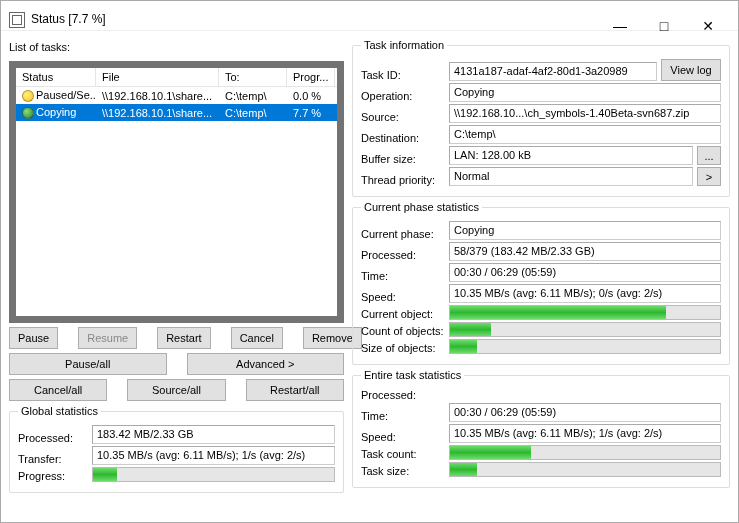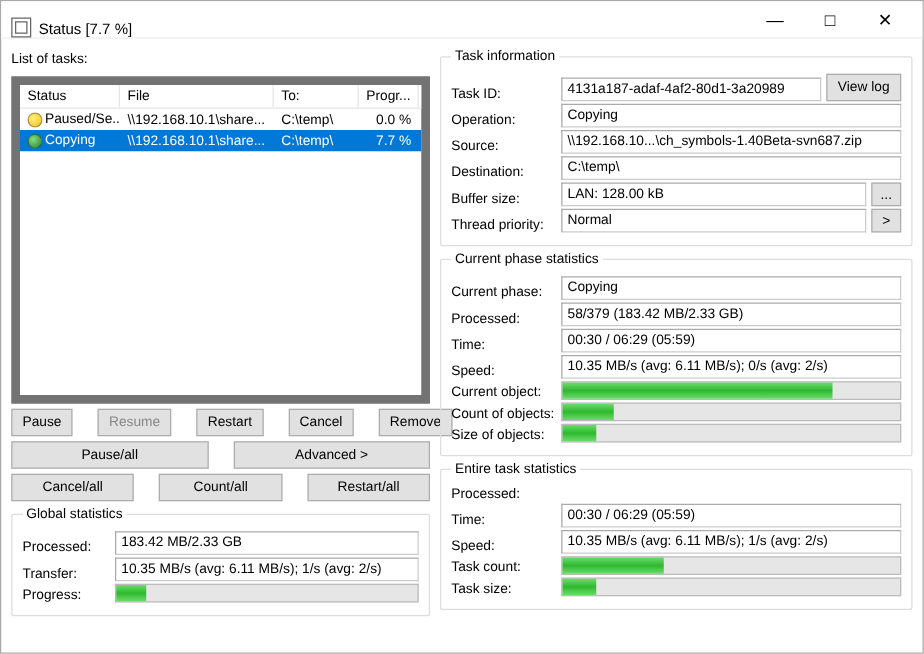--- a/index.html
+++ b/index.html
@@ -1,32 +1,32 @@
 <!DOCTYPE html>
 <html><head>
 <meta charset="utf-8">
 <style>
 *{box-sizing:border-box;margin:0;padding:0;font-family:"Segoe UI",Tahoma,sans-serif;font-size:11px;color:#000}
 body{background:#fff;width:739px;height:523px;overflow:hidden;border:1px solid #aaa}
-.titlebar{height:30px;background:#fff;display:flex;align-items:flex-end;padding:0 8px;border-bottom:1px solid #eee}
+.titlebar{height:30px;background:#fff;display:flex;align-items:flex-start;padding:11px 8px;border-bottom:1px solid #eee}
 .titlebar .ticon{width:16px;height:16px;border:1px solid #666;margin-right:6px;display:inline-block;position:relative}
 .titlebar .ticon::after{content:"";position:absolute;left:2px;top:2px;width:8px;height:8px;border:1px solid #666}
 .titlebar .title{flex:1;font-size:12px}
 .winctl{display:flex}
 .winctl div{width:44px;height:28px;display:flex;align-items:center;justify-content:center;font-size:14px}
 .body{display:flex;padding:8px;gap:8px;height:calc(100% - 30px)}
 .left{width:335px;display:flex;flex-direction:column;gap:4px}
 .right{flex:1;display:flex;flex-direction:column;gap:4px}
 fieldset{border:1px solid #ddd;padding:6px 8px 8px;border-radius:2px}
 legend{font-size:11px;padding:0 3px}
 .label{padding:2px 0 4px}
 .listbox{border:7px solid #737373;height:262px;background:#fff}
 .lhead{display:flex;background:#fff;border-bottom:1px solid #e5e5e5}
 .lhead div{padding:3px 6px;border-right:1px solid #e5e5e5}
-.c1{width:80px}.c2{width:123px}.c3{width:68px}.c4{width:48px;text-align:right}
+.c1{width:80px}.c2{width:123px}.c3{width:68px}.c4{width:48px;text-align:left}
 .lrow{display:flex;align-items:center;height:17px}
 .lrow div{padding:1px 6px;white-space:nowrap;overflow:hidden}
 .lrow.sel{background:#0078d7}
 .lrow.sel div{color:#fff}
 .sic{width:12px;height:12px;border-radius:50%;display:inline-block;margin:0 2px 0 4px;vertical-align:middle;border:1px solid rgba(0,0,0,.3)}
 .sic.y{background:radial-gradient(circle at 35% 35%,#fff176,#fbc02d)}
 .sic.g{background:radial-gradient(circle at 35% 35%,#80e27e,#2e7d32)}
 .btnrow{display:flex;gap:20px}
 .btnrow button{flex:1}
 button{background:#e1e1e1;border:1px solid #adadad;padding:3px 8px;font-size:11px;cursor:default;height:22px}
@@ -84,21 +84,21 @@
 <button>Restart</button>
 <button>Cancel</button>
 <button>Remove</button>
 </div>
 <div class="btnrow">
 <button>Pause/all</button>
 <button>Advanced &gt;</button>
 </div>
 <div class="btnrow">
 <button>Cancel/all</button>
-<button>Count/all</button>
+<button>Source/all</button>
 <button>Restart/all</button>
 </div>
 <fieldset class="ginner">
 <legend>Global statistics</legend>
 <div class="kv">
           <div class="k">Processed:</div>
           <div class="v sunken">183.42 MB/2.33 GB</div>
         </div>
 <div class="kv">
           <div class="k">Transfer:</div>

